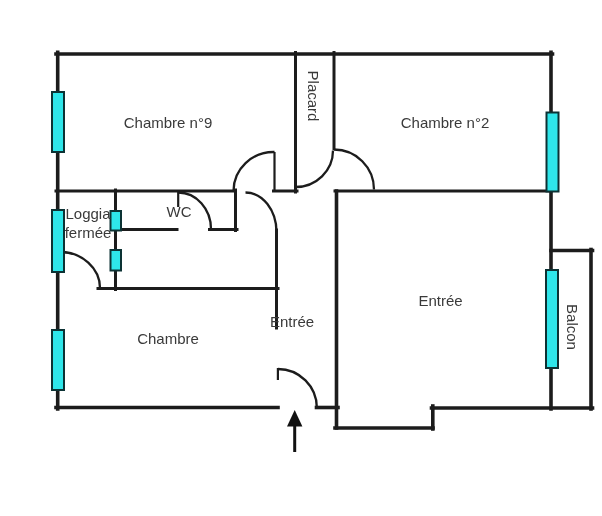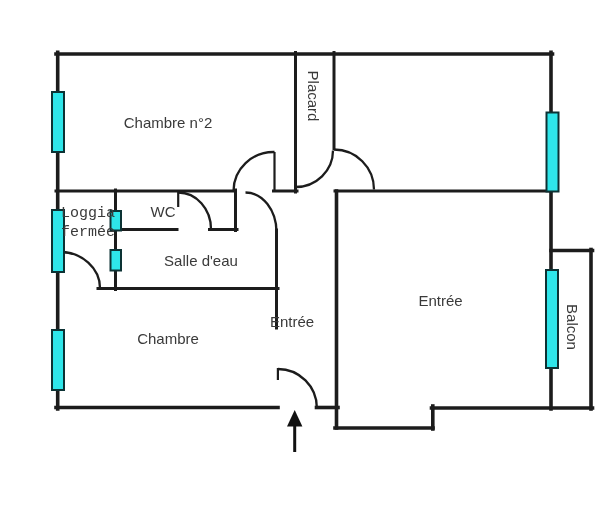--- a/index.html
+++ b/index.html
@@ -23,21 +23,21 @@
   .door-arc{stroke:var(--wall);stroke-width:2.3;fill:none;}
   .window{fill:var(--window-fill);stroke:var(--window-border);stroke-width:2;}
   .arrow-head{fill:var(--arrow);}
   .arrow-stem{stroke:var(--arrow);stroke-width:3;fill:none;}
   .room-label{
     position:absolute;color:var(--label);font-size:15px;line-height:19px;
     white-space:nowrap;transform:translate(-50%,-50%);
   }
   .room-label.rot{transform:translate(-50%,-50%) rotate(90deg);}
   .room-label.block{
-    transform:none;white-space:normal;width:54px;text-align:right;font-family:Liberation Mono, monospace;
+    transform:none;white-space:normal;width:54px;text-align:center;
   }
 </style>
 </head>
 <body>
 
 <div id="canvas">
 
   <svg id="plan-svg" width="602" height="516" viewBox="0 0 602 516">
 
     <g>
@@ -93,30 +93,30 @@
       <rect class="window" x="110.5" y="211" width="10.5" height="19.5"></rect>
       <rect class="window" x="110.5" y="250" width="10.5" height="20.5"></rect>
     </g>
 
     <g>
       <polygon class="arrow-head" points="294.7,410 287,426.5 302.4,426.5"></polygon>
       <path class="arrow-stem" d="M 294.7 425 V 452"></path>
     </g>
   </svg>
 
-  <div class="room-label" style="left:168px;top:122px">Chambre n°2</div>
+  <div class="room-label" style="left:168px;top:122px">Chambre n°9</div>
 
+  <div class="room-label" style="left:445px;top:122px">Chambre n°2</div>
 
   <div class="room-label rot" style="left:312.5px;top:95.5px">Placard</div>
 
-  <div class="room-label" style="left:163px;top:210.5px">WC</div>
+  <div class="room-label" style="left:179px;top:210.5px">WC</div>
 
   <div class="room-label block" style="left:61px;top:204px">Loggia fermée</div>
 
-  <div class="room-label" style="left:201px;top:259.5px">Salle d'eau</div>
 
   <div class="room-label" style="left:292px;top:320.5px">Entrée</div>
 
   <div class="room-label" style="left:168px;top:338px">Chambre</div>
 
   <div class="room-label" style="left:440.5px;top:300px">Entrée</div>
 
   <div class="room-label rot" style="left:572px;top:326.5px">Balcon</div>
 </div>
 

